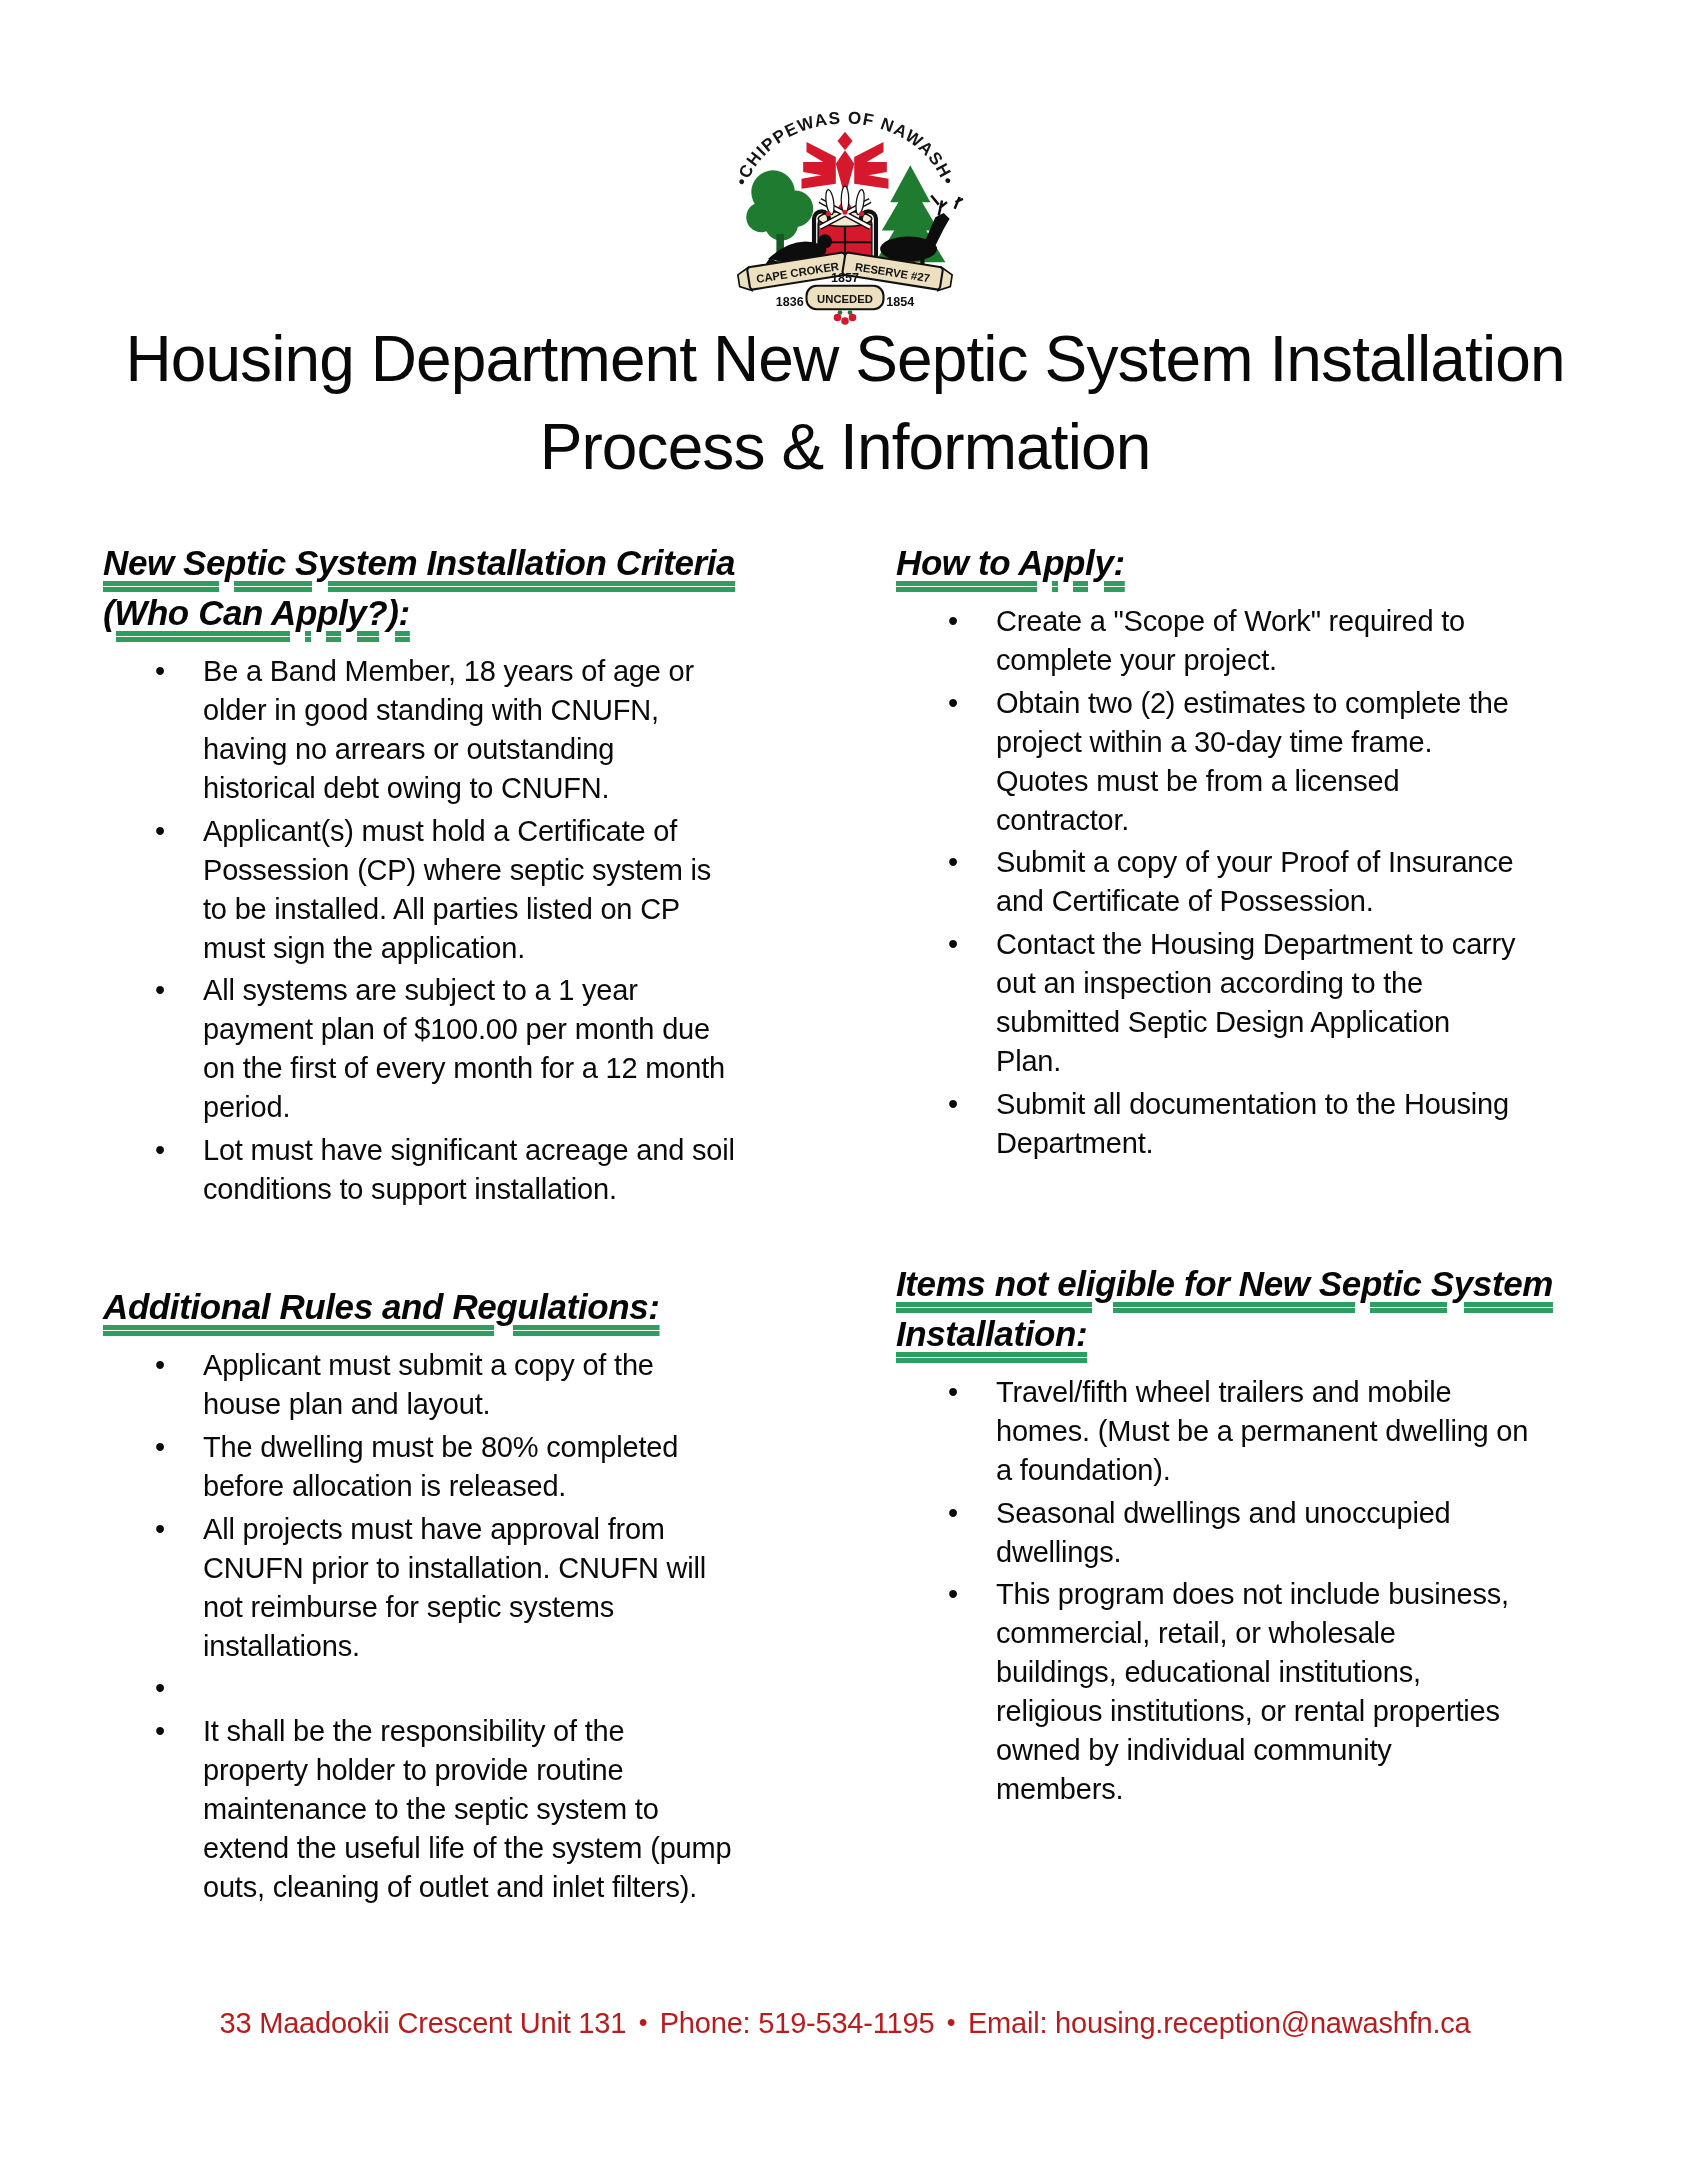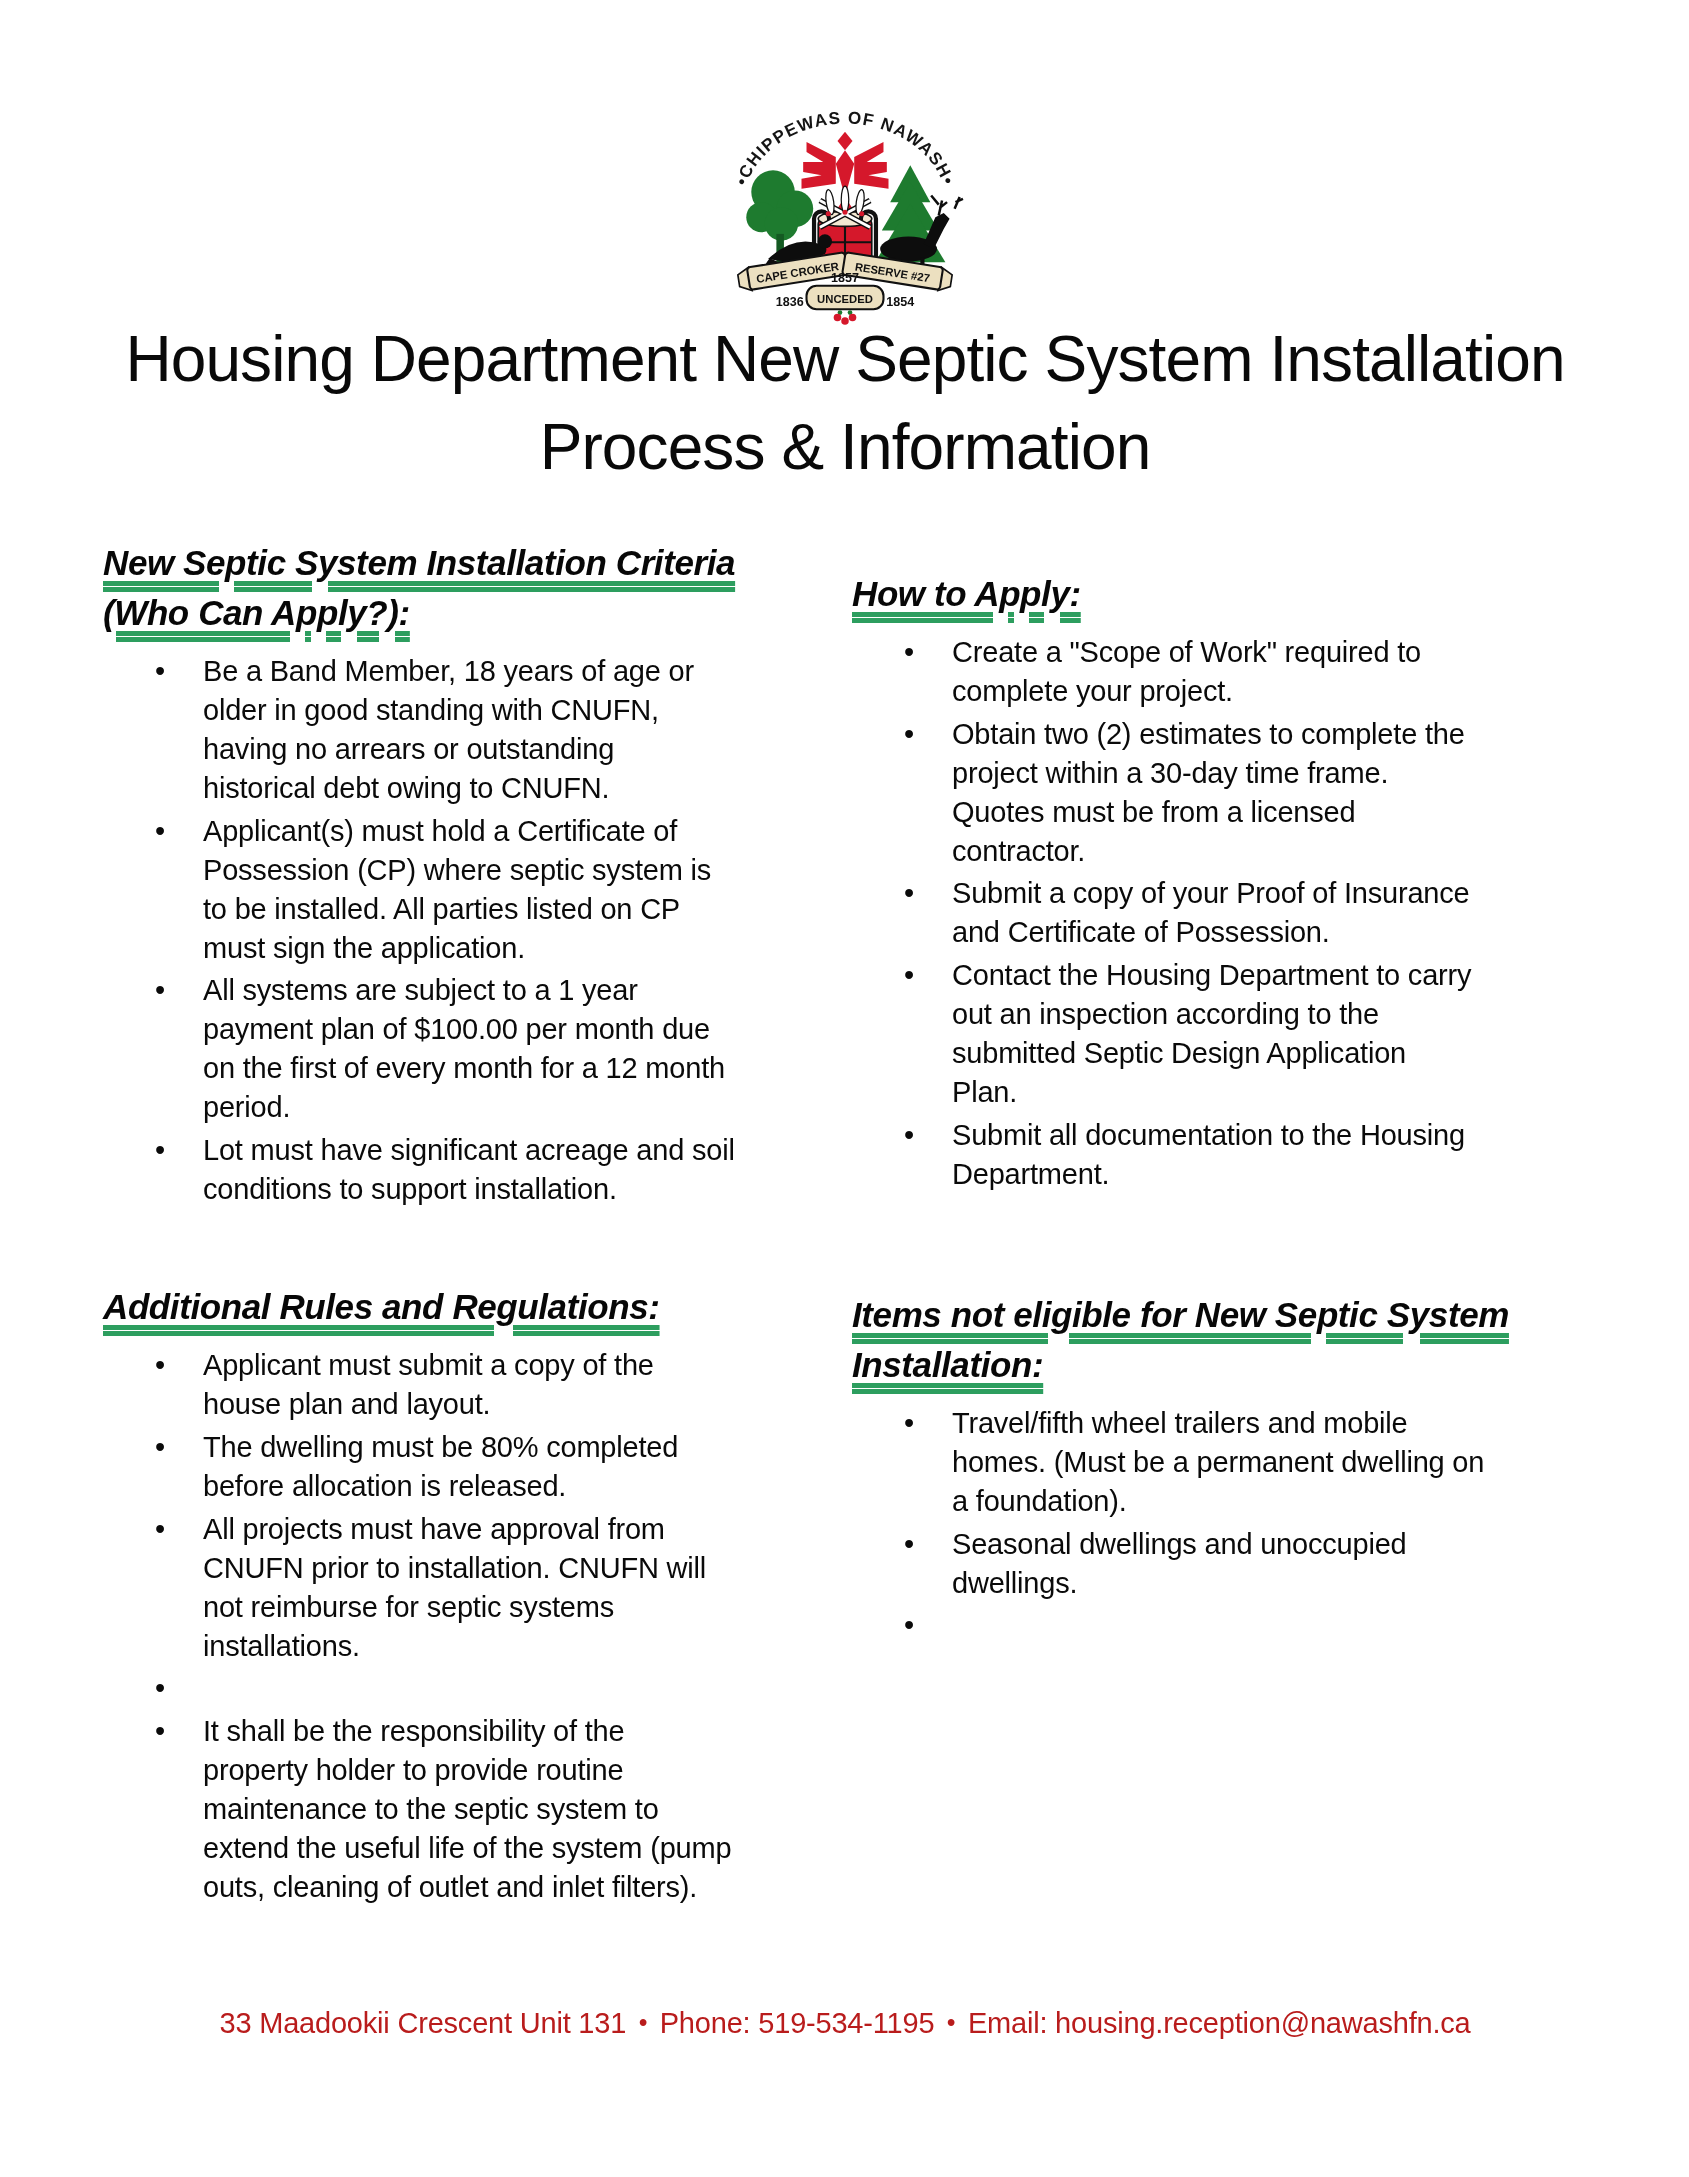--- a/index.html
+++ b/index.html
@@ -29,21 +29,21 @@
     text-align:center;
     font-size:64px;
     line-height:88px;
     font-weight:400;
     letter-spacing:-0.9px;
     white-space:pre-line;
     color:#090909;
   }
   .col{position:absolute;top:538px;}
   .col-left{left:103px;width:716px;}
-  .col-right{left:852px;width:729px;margin-top:31px;}
+  .col-right{left:896px;width:729px;}
   .sec-heading{
     margin:0 0 14.3px 0;
     font-size:35px;
     line-height:50px;
     font-weight:bold;
     font-style:italic;
     letter-spacing:-0.4px;
     white-space:pre-line;
     color:#070707;
     text-decoration-line:underline;
@@ -304,20 +304,26 @@
 homes. (Must be a permanent dwelling on
 a foundation).</span>
         </div>
         <div class="li">
           <span class="marker">•</span>
           <span class="txt">Seasonal dwellings and unoccupied
 dwellings.</span>
         </div>
         <div class="li">
           <span class="marker">•</span>
+          <span class="txt">This program does not include business,
+commercial, retail, or wholesale
+buildings, educational institutions,
+religious institutions, or rental properties
+owned by individual community
+members.</span>
         </div>
       </div>
     </div>
 
   </div>
 
   <div class="footer">
     <span>33 Maadookii Crescent Unit 131</span><span class="sep">•</span><span>Phone: 519-534-1195</span><span class="sep">•</span><span>Email: housing.reception@nawashfn.ca</span>
   </div>
 

